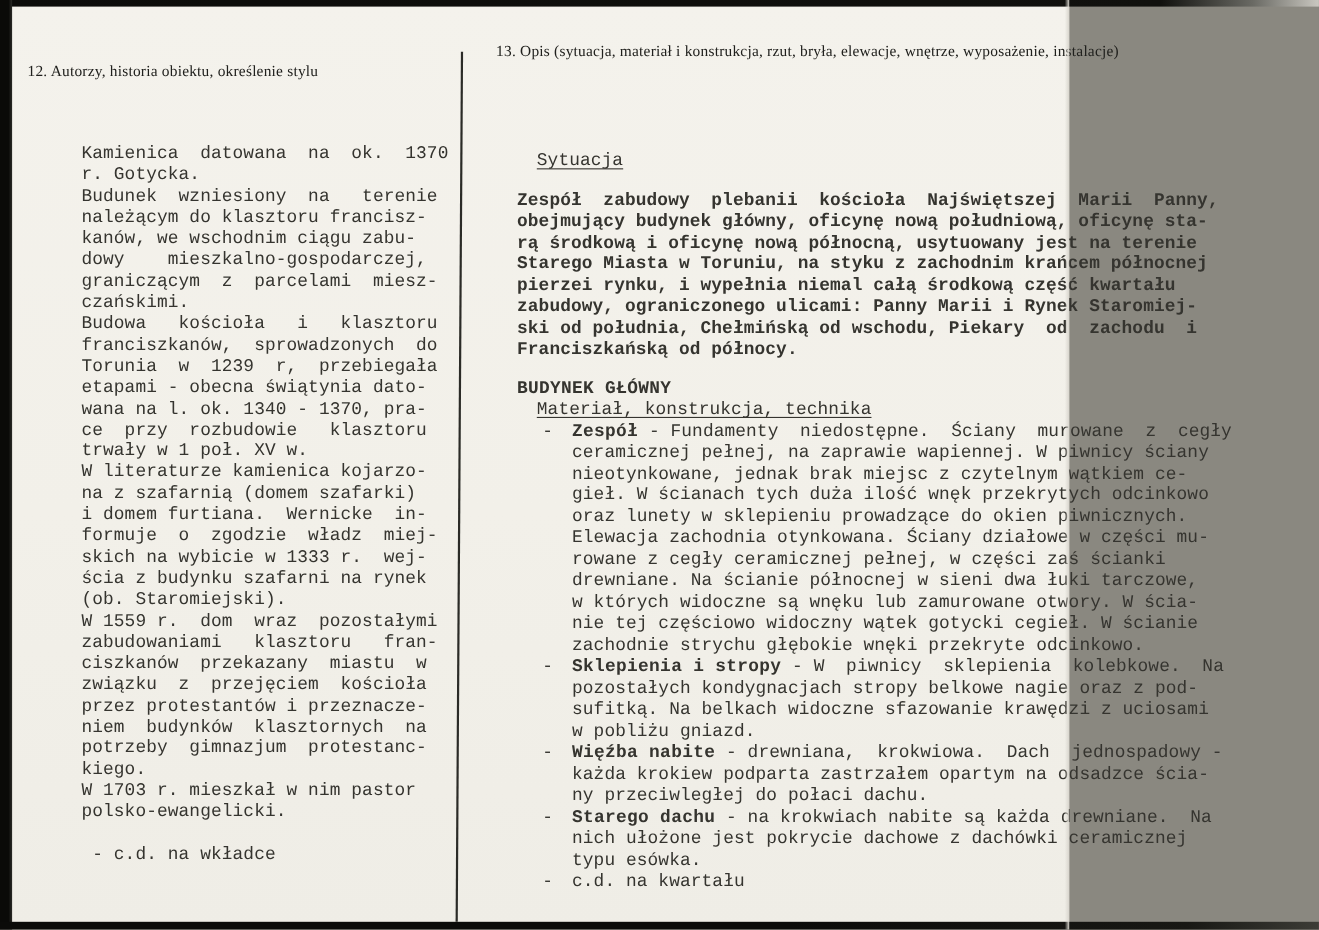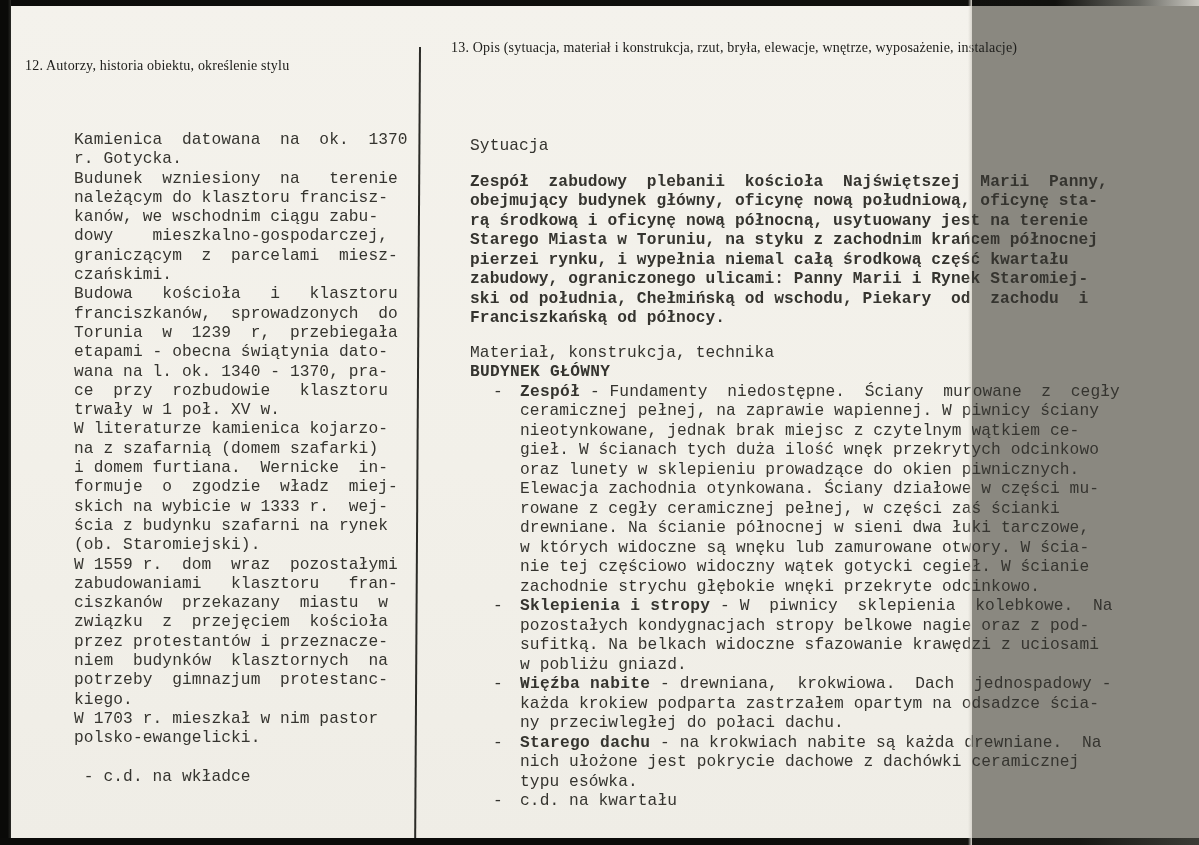--- a/index.html
+++ b/index.html
@@ -37,21 +37,21 @@
   
   .tw{
     color:#35342f;
     font-size:16.2px;line-height:19.3px;
     white-space:pre-wrap;
     letter-spacing:0.1px;
   }
   .left-body{position:absolute;left:74px;top:131px;width:345px;}
   .right-col{position:absolute;left:470px;top:137px;width:672px;}
   .right-col .tw{line-height:19.5px;}
-  .u{text-underline-offset:3px;text-decoration-thickness:1.3px;}
+  .u{text-decoration:underline;text-underline-offset:3px;text-decoration-thickness:1.3px;margin-left:18px;}
   .heading-line{display:block;}
   .bold{font-weight:bold;letter-spacing:0.3px;}
   .gap{height:15px;}
   .list{margin-top:0;}
   .li{position:relative;padding-left:50px;}
   .li .dash{position:absolute;left:23px;top:0;}
   .sytuacja-text{margin-top:16px;font-weight:bold;}
 </style>
 </head>
 <body>
@@ -103,22 +103,22 @@
 obejmujący budynek główny, oficynę nową południową, oficynę sta-
 rą środkową i oficynę nową północną, usytuowany jest na terenie
 Starego Miasta w Toruniu, na styku z zachodnim krańcem północnej
 pierzei rynku, i wypełnia niemal całą środkową część kwartału
 zabudowy, ograniczonego ulicami: Panny Marii i Rynek Staromiej-
 ski od południa, Chełmińską od wschodu, Piekary  od  zachodu  i
 Franciszkańską od północy.</div>
 
     <div class="gap"></div>
 
+    <span class="tw bold heading-line">BUDYNEK GŁÓWNY</span>
     <span class="tw u heading-line">Materiał, konstrukcja, technika</span>
-    <span class="tw bold heading-line">BUDYNEK GŁÓWNY</span>
 
     <div class="list">
 
       <div class="li">
         <span class="tw dash">-</span><span class="tw bold">Zespół</span><span class="tw"> - Fundamenty  niedostępne.  Ściany  murowane  z  cegły
 ceramicznej pełnej, na zaprawie wapiennej. W piwnicy ściany
 nieotynkowane, jednak brak miejsc z czytelnym wątkiem ce-
 gieł. W ścianach tych duża ilość wnęk przekrytych odcinkowo
 oraz lunety w sklepieniu prowadzące do okien piwnicznych.
 Elewacja zachodnia otynkowana. Ściany działowe w części mu-

